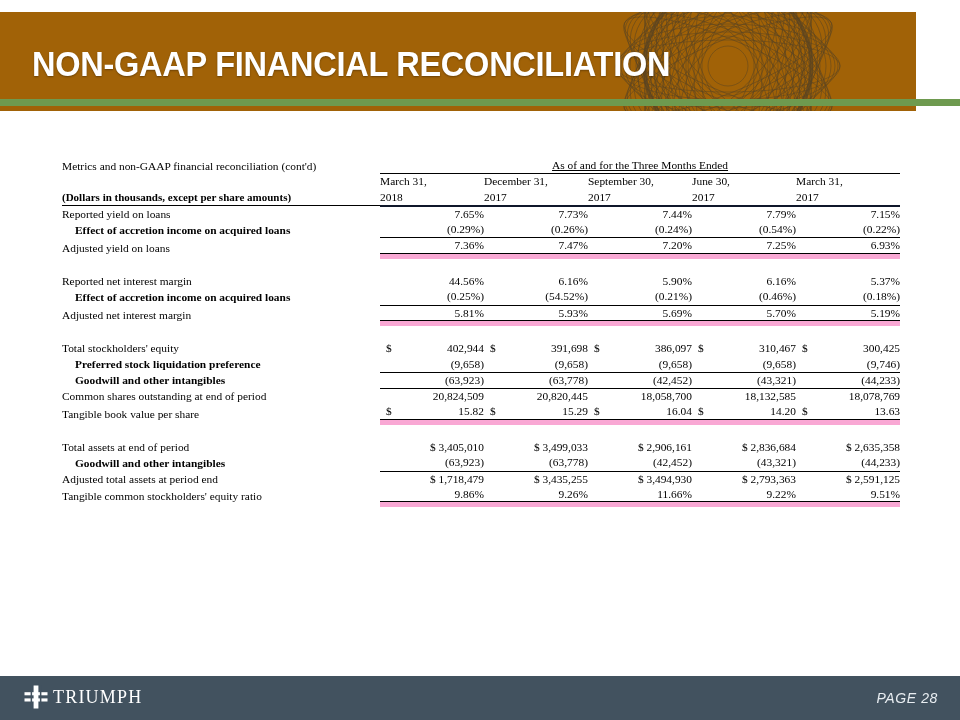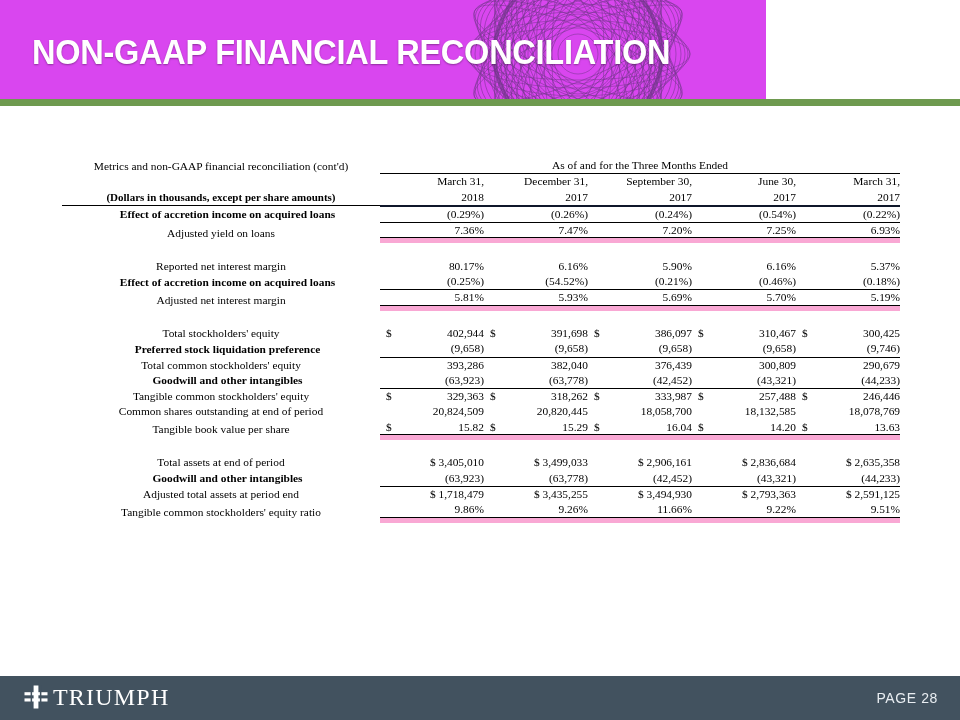--- a/index.html
+++ b/index.html
@@ -11,24 +11,24 @@
     height: 720px;
     background: #ffffff;
     font-family: "Liberation Serif", serif;
     overflow: hidden;
     position: relative;
   }
 
   
   .slide-header {
     position: absolute;
-    top: 0; left: 0;
-    width: 766px;
+    top: 12px; left: 0;
+    width: 916px;
     height: 99px;
-    background: #d946ef;
+    background: #a16207;
     overflow: hidden;
   }
   .guilloche {
     position: absolute;
     right: 38px;
     top: -96px;
     width: 300px;
     height: 300px;
     opacity: 0.55;
   }
@@ -66,33 +66,34 @@
     position: absolute;
     left: 24px;
     top: 9px;
     display: flex;
     align-items: center;
   }
   .logo-mark { width: 24px; height: 24px; display: block; }
   .logo-text {
     color: #ffffff;
     font-family: "Liberation Serif", serif;
-    font-size: 24px;
+    font-size: 18px;
     letter-spacing: 1.2px;
     margin-left: 5px;
     line-height: 1;
   }
   .page-label {
     position: absolute;
     right: 22px;
     top: 14px;
     color: #e8edf1;
     font-family: "Liberation Sans", sans-serif;
     font-size: 14px;
     letter-spacing: 0.6px;
+    font-style: italic;
   }
 
   
   .sheet {
     position: absolute;
     left: 62px;
     top: 158px;
     width: 838px;
   }
   table.fin {
@@ -105,37 +106,37 @@
   table.fin td, table.fin th {
     padding: 0;
     font-weight: normal;
     vertical-align: bottom;
     line-height: 15.3px;
     height: 15.3px;
   }
   col.label { width: 318px; }
   col.num   { width: 104px; }
 
-  .lbl { text-align: center; white-space: nowrap; }
+  .lbl { text-align: left; white-space: nowrap; }
   .lbl.ind { padding-left: 13px; font-weight: bold; }
   .lbl.ital { font-weight: bold; font-size: 11px; }
 
   .cell {
     text-align: right;
     white-space: nowrap;
     padding-right: 9px;
     position: relative;
   }
   .cell .cur {
     position: absolute;
     left: 6px;
     bottom: 0;
   }
-  .spanhead  { text-align: center; border-bottom: 1px solid #000; }
-  .colhead   { text-align: right; white-space: nowrap; }
+  .spanhead  { text-align: center; border-bottom: 1px solid #000; text-decoration: underline; }
+  .colhead   { text-align: left; white-space: nowrap; }
   .colhead.u { border-bottom: 2px solid #0f172a; }
   .u1 { border-bottom: 1px solid #000; }
   .u2 {
     border-bottom: 5px solid #f9a8d4;
     box-shadow: inset 0 -4px 0 -3px #000;
   }
   .gap { height: 11px; }
   .gap td { height: 11px; line-height: 11px; }
 </style>
 </head>
@@ -197,41 +198,49 @@
         <td class="lbl ital u1">(Dollars in thousands, except per share amounts)</td>
         <td class="colhead u">2018</td>
         <td class="colhead u">2017</td>
         <td class="colhead u">2017</td>
         <td class="colhead u">2017</td>
         <td class="colhead u">2017</td>
       </tr>
     </tbody>
     <tbody id="rows-body">
         <tr>
+          <td class="lbl">Reported yield on loans</td>
+          <td class="cell">7.65%</td>
+          <td class="cell">7.73%</td>
+          <td class="cell">7.44%</td>
+          <td class="cell">7.79%</td>
+          <td class="cell">7.15%</td>
+        </tr>
+        <tr>
           <td class="lbl ind">Effect of accretion income on acquired loans</td>
           <td class="cell u1">(0.29%)</td>
           <td class="cell u1">(0.26%)</td>
           <td class="cell u1">(0.24%)</td>
           <td class="cell u1">(0.54%)</td>
           <td class="cell u1">(0.22%)</td>
         </tr>
         <tr>
           <td class="lbl">Adjusted yield on loans</td>
           <td class="cell u2">7.36%</td>
           <td class="cell u2">7.47%</td>
           <td class="cell u2">7.20%</td>
           <td class="cell u2">7.25%</td>
           <td class="cell u2">6.93%</td>
         </tr>
         <tr class="gap">
           <td colspan="6"></td>
         </tr>
         <tr>
           <td class="lbl">Reported net interest margin</td>
-          <td class="cell">80.17%</td>
+          <td class="cell">44.56%</td>
           <td class="cell">6.16%</td>
           <td class="cell">5.90%</td>
           <td class="cell">6.16%</td>
           <td class="cell">5.37%</td>
         </tr>
         <tr>
           <td class="lbl ind">Effect of accretion income on acquired loans</td>
           <td class="cell u1">(0.25%)</td>
           <td class="cell u1">(54.52%)</td>
           <td class="cell u1">(0.21%)</td>
@@ -259,42 +268,26 @@
         </tr>
         <tr>
           <td class="lbl ind">Preferred stock liquidation preference</td>
           <td class="cell u1">(9,658)</td>
           <td class="cell u1">(9,658)</td>
           <td class="cell u1">(9,658)</td>
           <td class="cell u1">(9,658)</td>
           <td class="cell u1">(9,746)</td>
         </tr>
         <tr>
-          <td class="lbl">Total common stockholders' equity</td>
-          <td class="cell">393,286</td>
-          <td class="cell">382,040</td>
-          <td class="cell">376,439</td>
-          <td class="cell">300,809</td>
-          <td class="cell">290,679</td>
-        </tr>
-        <tr>
           <td class="lbl ind">Goodwill and other intangibles</td>
           <td class="cell u1">(63,923)</td>
           <td class="cell u1">(63,778)</td>
           <td class="cell u1">(42,452)</td>
           <td class="cell u1">(43,321)</td>
           <td class="cell u1">(44,233)</td>
-        </tr>
-        <tr>
-          <td class="lbl">Tangible common stockholders' equity</td>
-          <td class="cell"><span class="cur">$</span>329,363</td>
-          <td class="cell"><span class="cur">$</span>318,262</td>
-          <td class="cell"><span class="cur">$</span>333,987</td>
-          <td class="cell"><span class="cur">$</span>257,488</td>
-          <td class="cell"><span class="cur">$</span>246,446</td>
         </tr>
         <tr>
           <td class="lbl">Common shares outstanding at end of period</td>
           <td class="cell">20,824,509</td>
           <td class="cell">20,820,445</td>
           <td class="cell">18,058,700</td>
           <td class="cell">18,132,585</td>
           <td class="cell">18,078,769</td>
         </tr>
         <tr>

